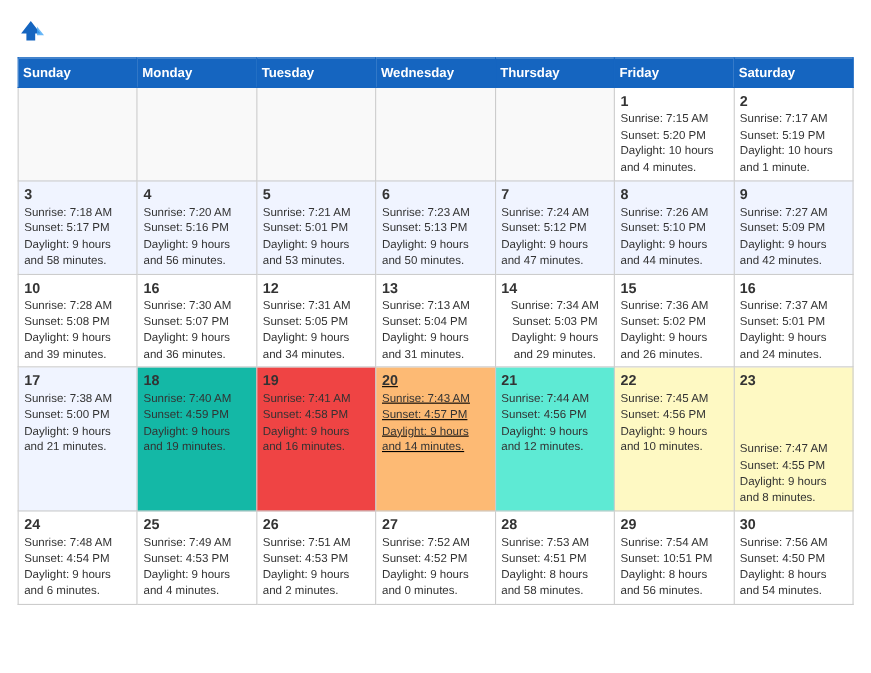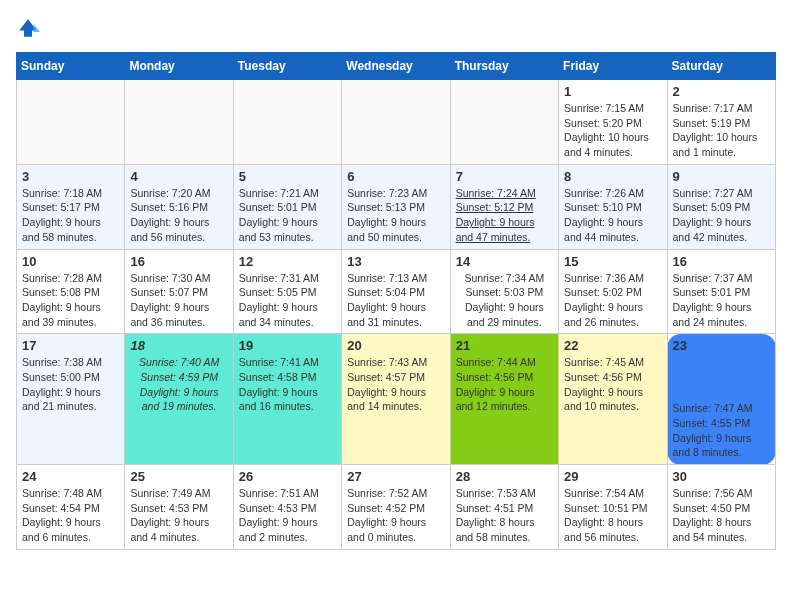--- a/index.html
+++ b/index.html
@@ -173,21 +173,21 @@
         </td>
         <td style="background: rgb(240, 244, 255);">
           <span class="day-number">6</span>
           <div class="day-info" style="white-space: pre-line;">Sunrise: 7:23 AM
 Sunset: 5:13 PM
 Daylight: 9 hours
 and 50 minutes.</div>
         </td>
         <td style="background: rgb(240, 244, 255);">
           <span class="day-number">7</span>
-          <div class="day-info" style="white-space: pre-line; text-decoration: underline;">Sunrise: 7:24 AM
+          <div class="day-info" style="white-space: pre-line;">Sunrise: 7:24 AM
 Sunset: 5:12 PM
 Daylight: 9 hours
 and 47 minutes.</div>
         </td>
         <td style="background: rgb(240, 244, 255);">
           <span class="day-number">8</span>
           <div class="day-info" style="white-space: pre-line;">Sunrise: 7:26 AM
 Sunset: 5:10 PM
 Daylight: 9 hours
 and 44 minutes.</div>
@@ -252,56 +252,56 @@
         </td>
       </tr>
       <tr>
         <td style="background: rgb(240, 244, 255);">
           <span class="day-number">17</span>
           <div class="day-info" style="white-space: pre-line;">Sunrise: 7:38 AM
 Sunset: 5:00 PM
 Daylight: 9 hours
 and 21 minutes.</div>
         </td>
-        <td style="background: #5eead4; font-style: italic;">
+        <td style="background: #14b8a6;">
           <span class="day-number">18</span>
-          <div class="day-info" style="white-space: pre-line; text-align: center;">Sunrise: 7:40 AM
+          <div class="day-info" style="white-space: pre-line;">Sunrise: 7:40 AM
 Sunset: 4:59 PM
 Daylight: 9 hours
 and 19 minutes.</div>
         </td>
-        <td style="background: #5eead4;">
+        <td style="background: #ef4444;">
           <span class="day-number">19</span>
           <div class="day-info" style="white-space: pre-line;">Sunrise: 7:41 AM
 Sunset: 4:58 PM
 Daylight: 9 hours
 and 16 minutes.</div>
         </td>
-        <td style="background: #fef9c3;">
+        <td style="background: #fdba74; text-decoration: underline;">
           <span class="day-number">20</span>
           <div class="day-info" style="white-space: pre-line;">Sunrise: 7:43 AM
 Sunset: 4:57 PM
 Daylight: 9 hours
 and 14 minutes.</div>
         </td>
-        <td style="background: #84cc16;">
+        <td style="background: #5eead4;">
           <span class="day-number">21</span>
           <div class="day-info" style="white-space: pre-line;">Sunrise: 7:44 AM
 Sunset: 4:56 PM
 Daylight: 9 hours
 and 12 minutes.</div>
         </td>
         <td style="background: #fef9c3;">
           <span class="day-number">22</span>
           <div class="day-info" style="white-space: pre-line;">Sunrise: 7:45 AM
 Sunset: 4:56 PM
 Daylight: 9 hours
 and 10 minutes.</div>
         </td>
-        <td style="background: #3b82f6; border-radius: 14px;">
+        <td style="background: #fef9c3;">
           <span class="day-number">23</span>
           <div class="day-info" style="white-space: pre-line; margin-top: 48px;">Sunrise: 7:47 AM
 Sunset: 4:55 PM
 Daylight: 9 hours
 and 8 minutes.</div>
         </td>
       </tr>
       <tr>
         <td>
           <span class="day-number">24</span>

